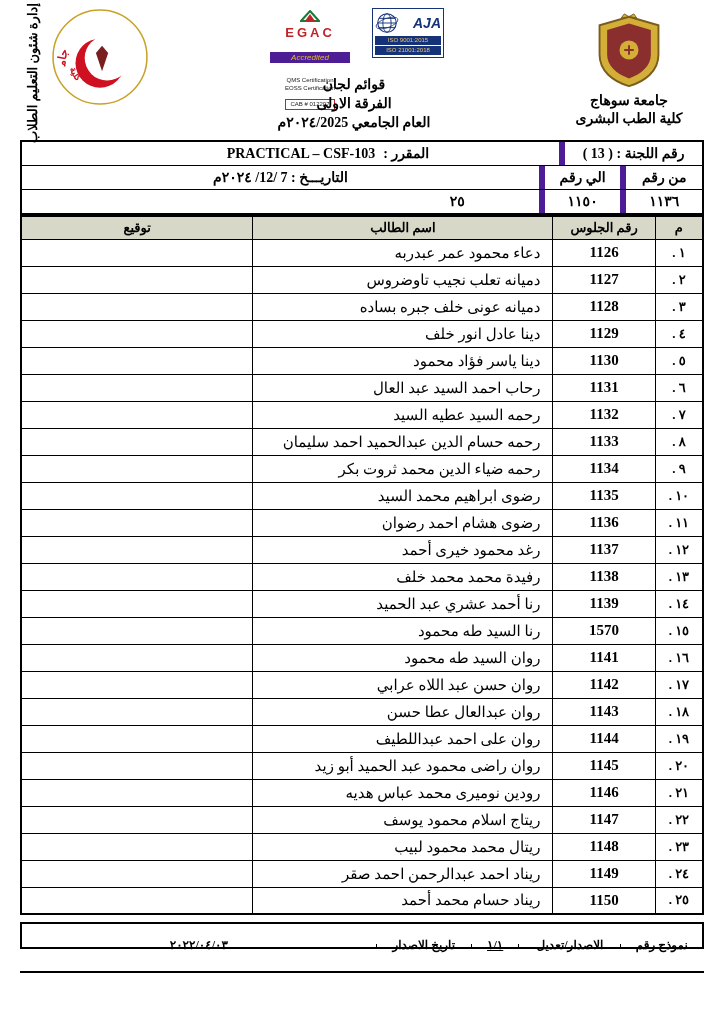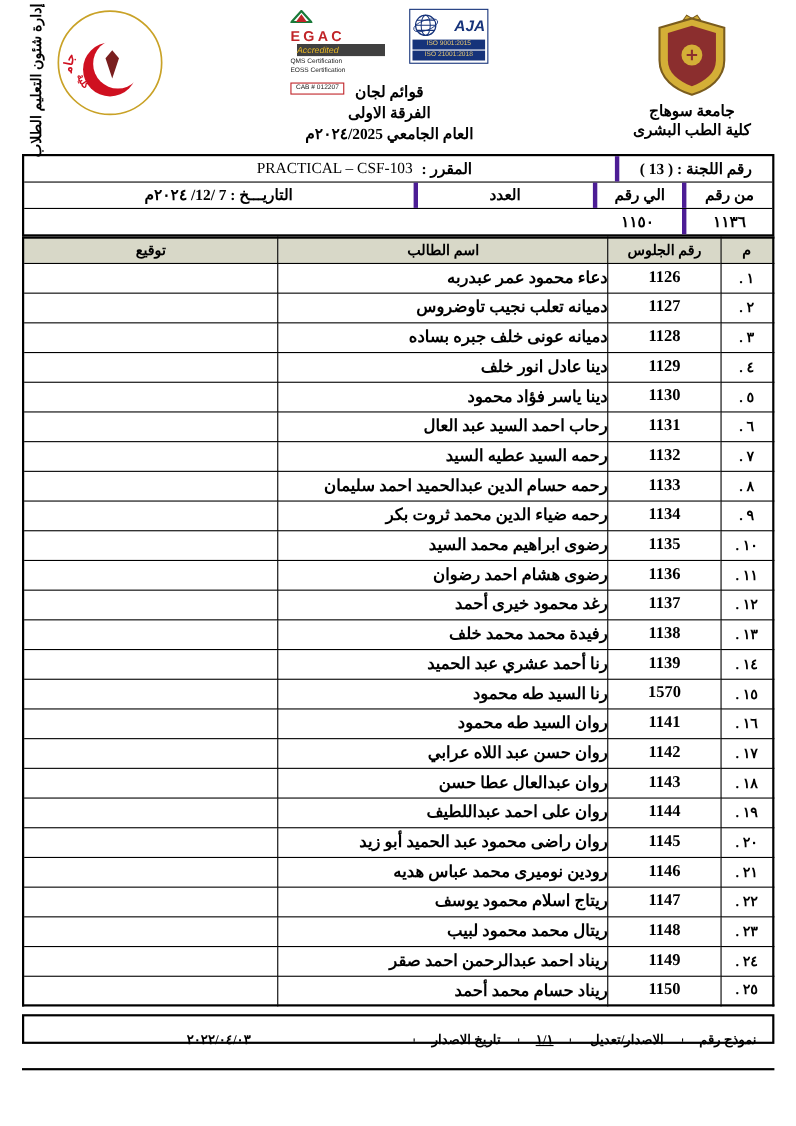--- a/index.html
+++ b/index.html
@@ -18,51 +18,51 @@
   .titles { margin-top: 2px; }
   .titles div { font-weight: bold; font-size: 14px; line-height: 1.35; }
   .crescent-block { width: 108px; text-align: center; }
   .admin-col { width: 26px; height: 130px; position: relative; }
   .admin-col span {
     position: absolute; top: 50%; left: 50%;
     transform: translate(-50%,-50%) rotate(-90deg);
     white-space: nowrap; font-weight: bold; font-size: 13px;
   }
   
-  .egac { width: 92px; text-align: left; font-family: "Liberation Sans", sans-serif; }
+  .egac { width: 92px; text-align: center; font-family: "Liberation Sans", sans-serif; }
   .egac-name { color: var(--egac-red,#c02428); font-weight: bold; font-size: 13px; letter-spacing: 3px; line-height: 1; }
-  .egac-accredited { background: #404040; color: #e8b824; font-style: italic; font-size: 8px; line-height: 11px; margin: 1px 6px; }
+  .egac-accredited { background: #4c1d95; color: #e8b824; font-style: italic; font-size: 8px; line-height: 11px; margin: 13px 6px; }
   .egac-line { font-size: 6px; line-height: 8px; color: #222; }
   .egac-cab { font-size: 6px; line-height: 9px; color: #222; border: 1px solid var(--egac-red,#c02428); display: inline-block; padding: 0 4px; margin-top: 1px; }
   
   .aja { width: 72px; border: 1.5px solid var(--aja-blue,#16337a); padding: 2px; text-align: center; font-family: "Liberation Sans", sans-serif; }
   .aja-top { display: flex; align-items: center; justify-content: center; gap: 14px; }
   .aja-name { color: var(--aja-blue,#16337a); font-weight: bold; font-style: italic; font-size: 14px; }
   .aja-iso { background: var(--aja-blue,#16337a); color: #e8c872; font-size: 6px; line-height: 9px; margin-top: 1px; }
   
   .info { border: 2.5px solid #000; margin-top: 2px; }
   .irow { display: flex; }
   .irow + .irow { border-top: 1px solid #000; }
-  .icell { border-left: 4px solid #4c1d95; display: flex; align-items: center; justify-content: center; min-height: 23px; font-weight: bold; font-size: 14px; }
+  .icell { border-left: 6px solid #4c1d95; display: flex; align-items: center; justify-content: center; min-height: 23px; font-weight: bold; font-size: 14px; }
   .icell:last-child { border-left: none; }
   .c-committee { width: 21%; }
   .c-course { flex: 1; justify-content: flex-start; padding-left: 30px; padding-right: 130px; gap: 8px; }
   .c-from, .c-to { width: 12%; }
   .c-count { width: 24%; }
   .c-wide { flex: 1; }
-  .latin { direction: ltr; unicode-bidi: embed; font-weight: normal; }
+  .latin { direction: ltr; unicode-bidi: embed; font-weight: bold; }
   
   table.students { width: 100%; border-collapse: collapse; border: 2.5px solid #000; margin-top: 0; }
   table.students th, table.students td { border: 1px solid #000; }
   table.students th { background: var(--table-header-bg,#d8d8c8); height: 23px; font-size: 13px; font-weight: bold; }
   table.students td { height: 27px; vertical-align: middle; }
   .w-idx { width: 7%; } .w-seat { width: 15%; } .w-name { width: 44%; } .w-sign { width: 34%; }
   td.c-idx { text-align: center; font-weight: bold; font-size: 13px; }
   td.c-seat { text-align: center; font-weight: bold; font-size: 15px; font-family: "Liberation Serif", serif; }
-  td.c-name { text-align: right; font-weight: bold; font-size: 15px; white-space: nowrap; }
+  td.c-name { text-align: right; padding-right: 12px; font-weight: normal; font-size: 15px; white-space: nowrap; }
   td.c-sign { }
   
   .footer { display: flex; border: 2px solid #000; margin-top: 7px; height: 27px; align-items: stretch; }
   .fcell { border-left: 1px solid #000; display: flex; align-items: center; justify-content: center; font-weight: bold; font-size: 12px; margin-top: 20px; }
   .fcell:last-child { border-left: none; }
   .f-form-label { width: 12%; }
   .f-code { width: 31%; direction: ltr; font-family: "Liberation Serif", serif; font-size: 13px; }
   .f-issue-label { width: 15%; }
   .f-issue-val { width: 7%; text-decoration: underline; }
   .f-date-label { width: 14%; }
@@ -154,29 +154,29 @@
     <div class="irow">
       <div class="icell c-committee">رقم اللجنة : ( 13 )</div>
       <div class="icell c-course">
         <span>المقرر :</span>
         <span class="latin">PRACTICAL – CSF-103</span>
       </div>
     </div>
     <div class="irow">
       <div class="icell c-from">من رقم</div>
       <div class="icell c-to">الي رقم</div>
-      <div class="icell c-count">العدد</div>
       <div class="icell c-wide">
         <span>التاريـــخ :</span>&nbsp;
         <span>7 /12/ ٢٠٢٤م</span>
       </div>
     </div>
     <div class="irow">
       <div class="icell c-from">١١٣٦</div>
       <div class="icell c-to">١١٥٠</div>
+      <div class="icell c-count">٢٥</div>
     </div>
   </div>
 
   <table class="students">
     <colgroup>
       <col class="w-idx">
         <col class="w-seat">
         <col class="w-name">
         <col class="w-sign">
     </colgroup>

